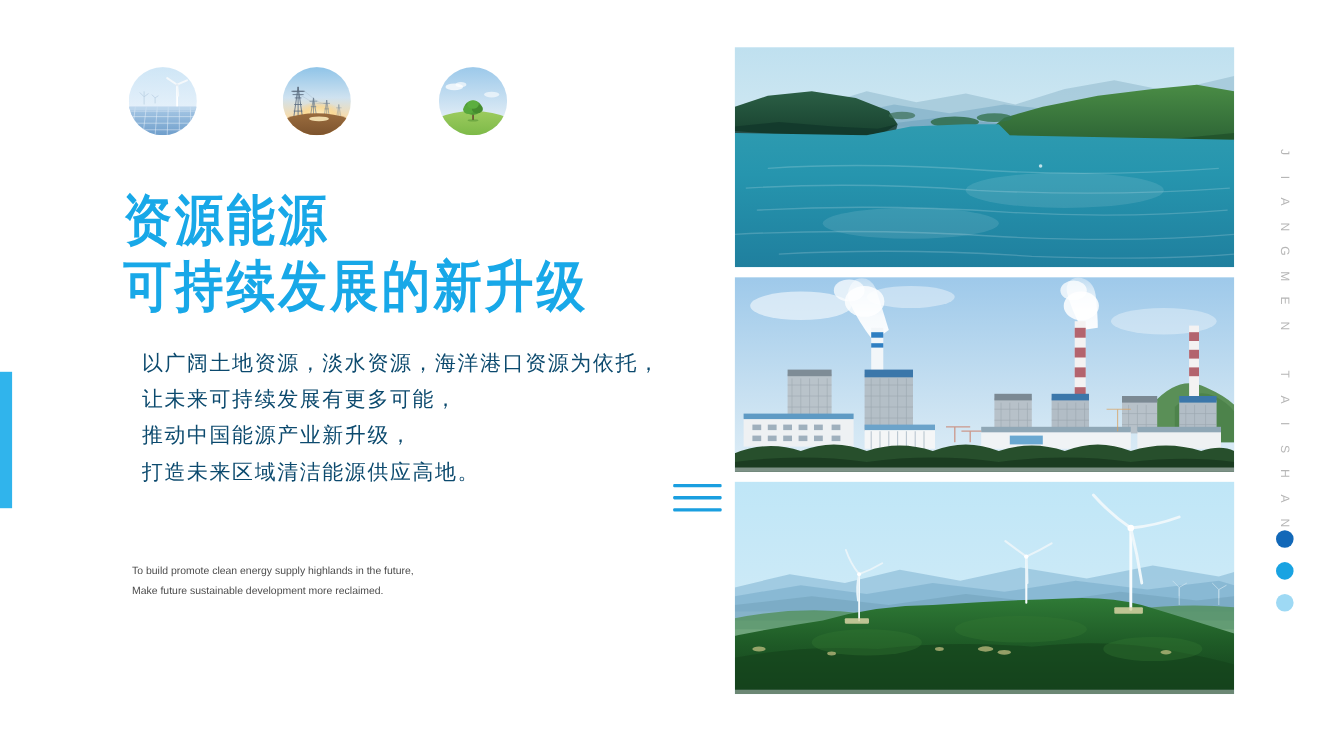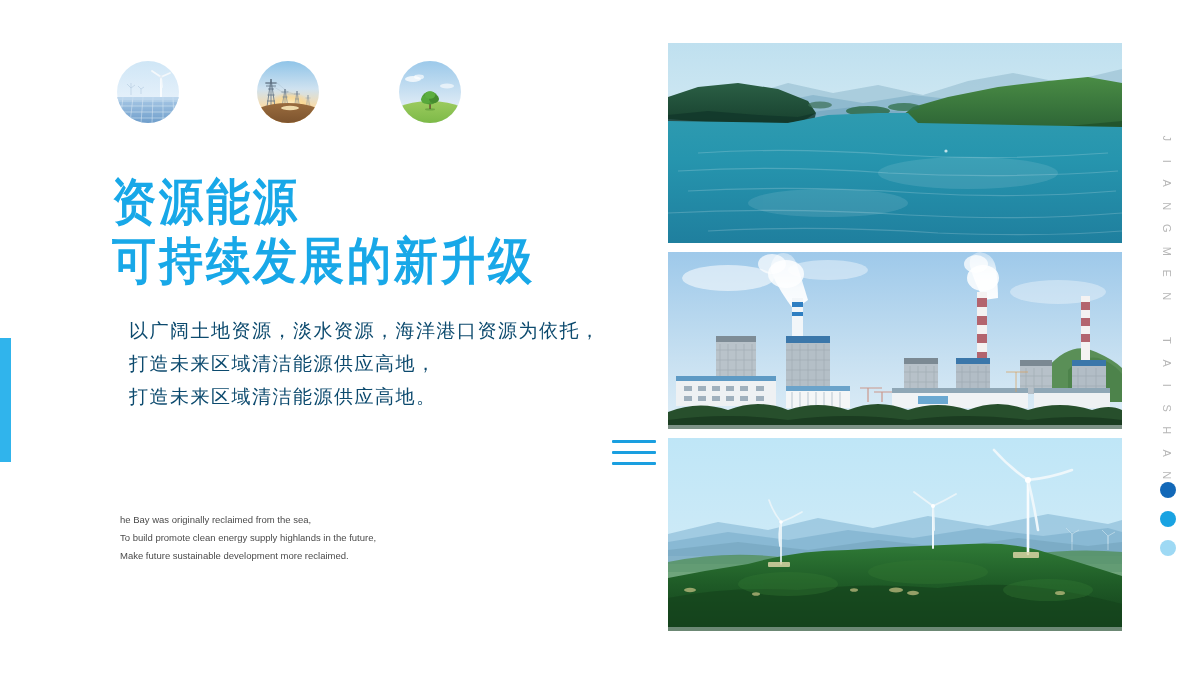--- a/index.html
+++ b/index.html
@@ -285,32 +285,32 @@
 
   </div>
 
   <div class="headline">
     <span class="line">资源能源</span>
     <span class="line">可持续发展的新升级</span>
   </div>
 
   <div class="body-cn">
     <span class="line">以广阔土地资源，淡水资源，海洋港口资源为依托，</span>
-    <span class="line">打造未来区域清洁能源供应高地，</span>
+    <span class="line">让未来可持续发展有更多可能，</span>
+    <span class="line">推动中国能源产业新升级，</span>
     <span class="line">打造未来区域清洁能源供应高地。</span>
   </div>
 
   <div class="bars">
     <div class="bar"></div>
     <div class="bar"></div>
     <div class="bar"></div>
   </div>
 
   <div class="body-en">
-    <span class="line">he Bay was originally reclaimed from the sea,</span>
     <span class="line">To build promote clean energy supply highlands in the future,</span>
     <span class="line">Make future sustainable development more reclaimed.</span>
   </div>
 
   <div class="photo p1">
     <svg viewBox="0 0 454 200" preserveAspectRatio="none">
       <defs>
         <linearGradient id="p1sky" x1="0" y1="0" x2="0" y2="1">
           <stop offset="0%" stop-color="#bfe0ef"></stop>
           <stop offset="55%" stop-color="#d8ecf4"></stop>

